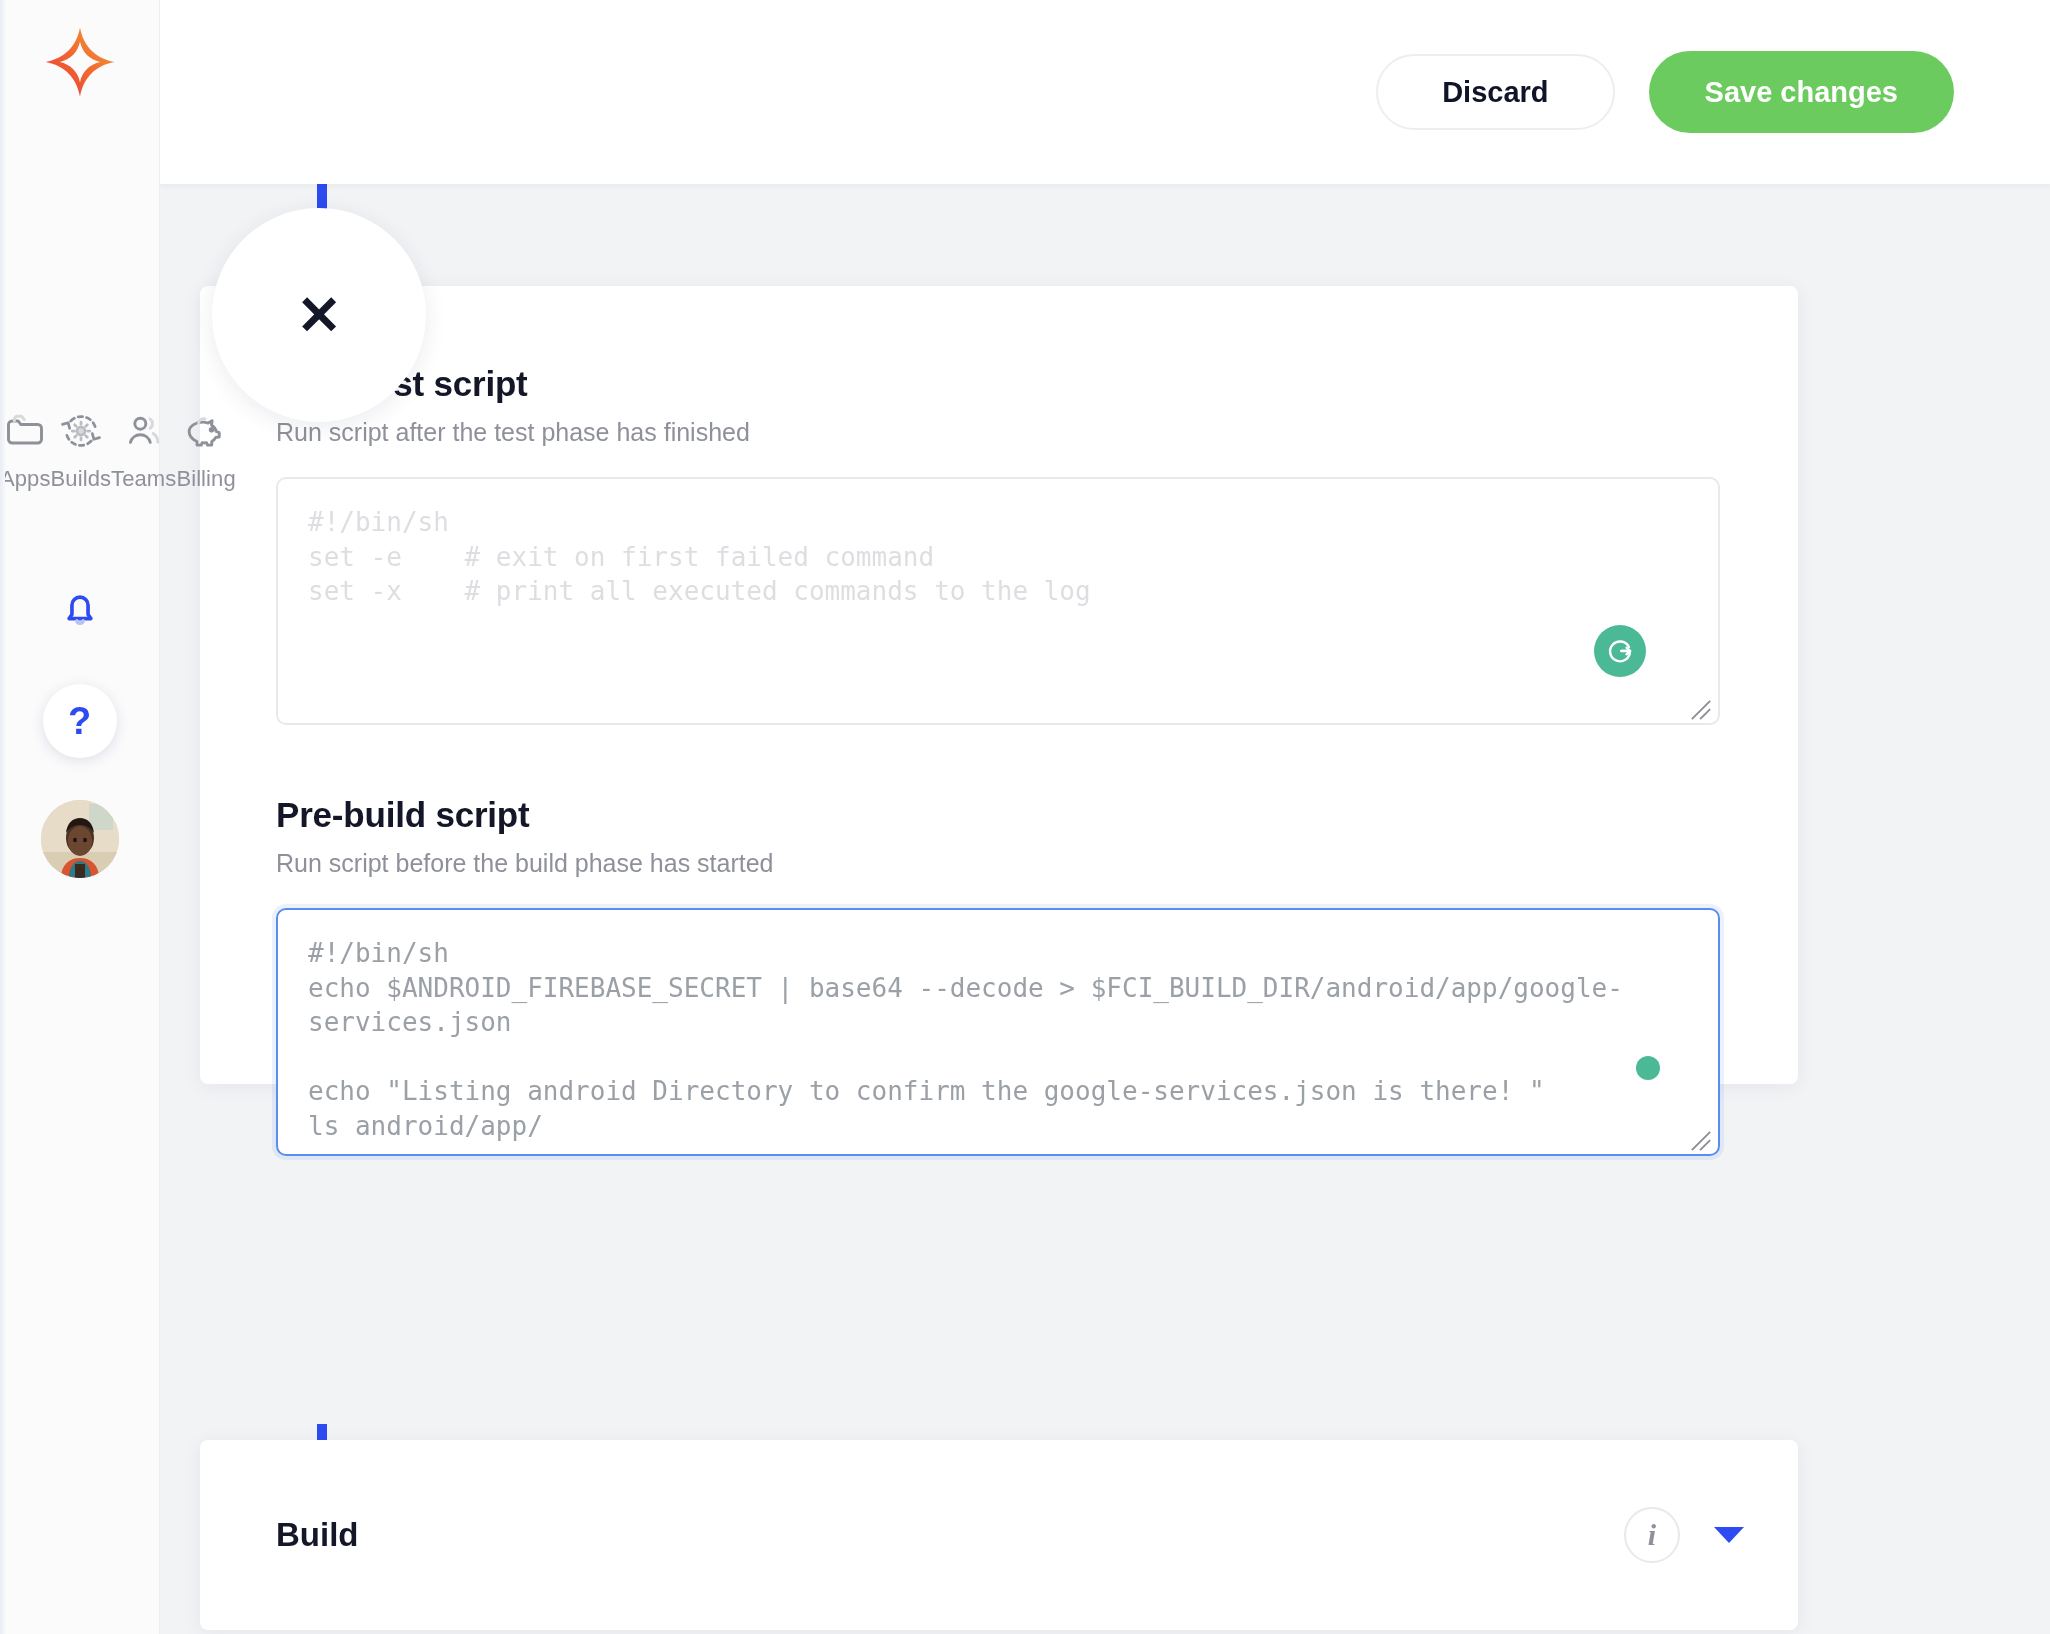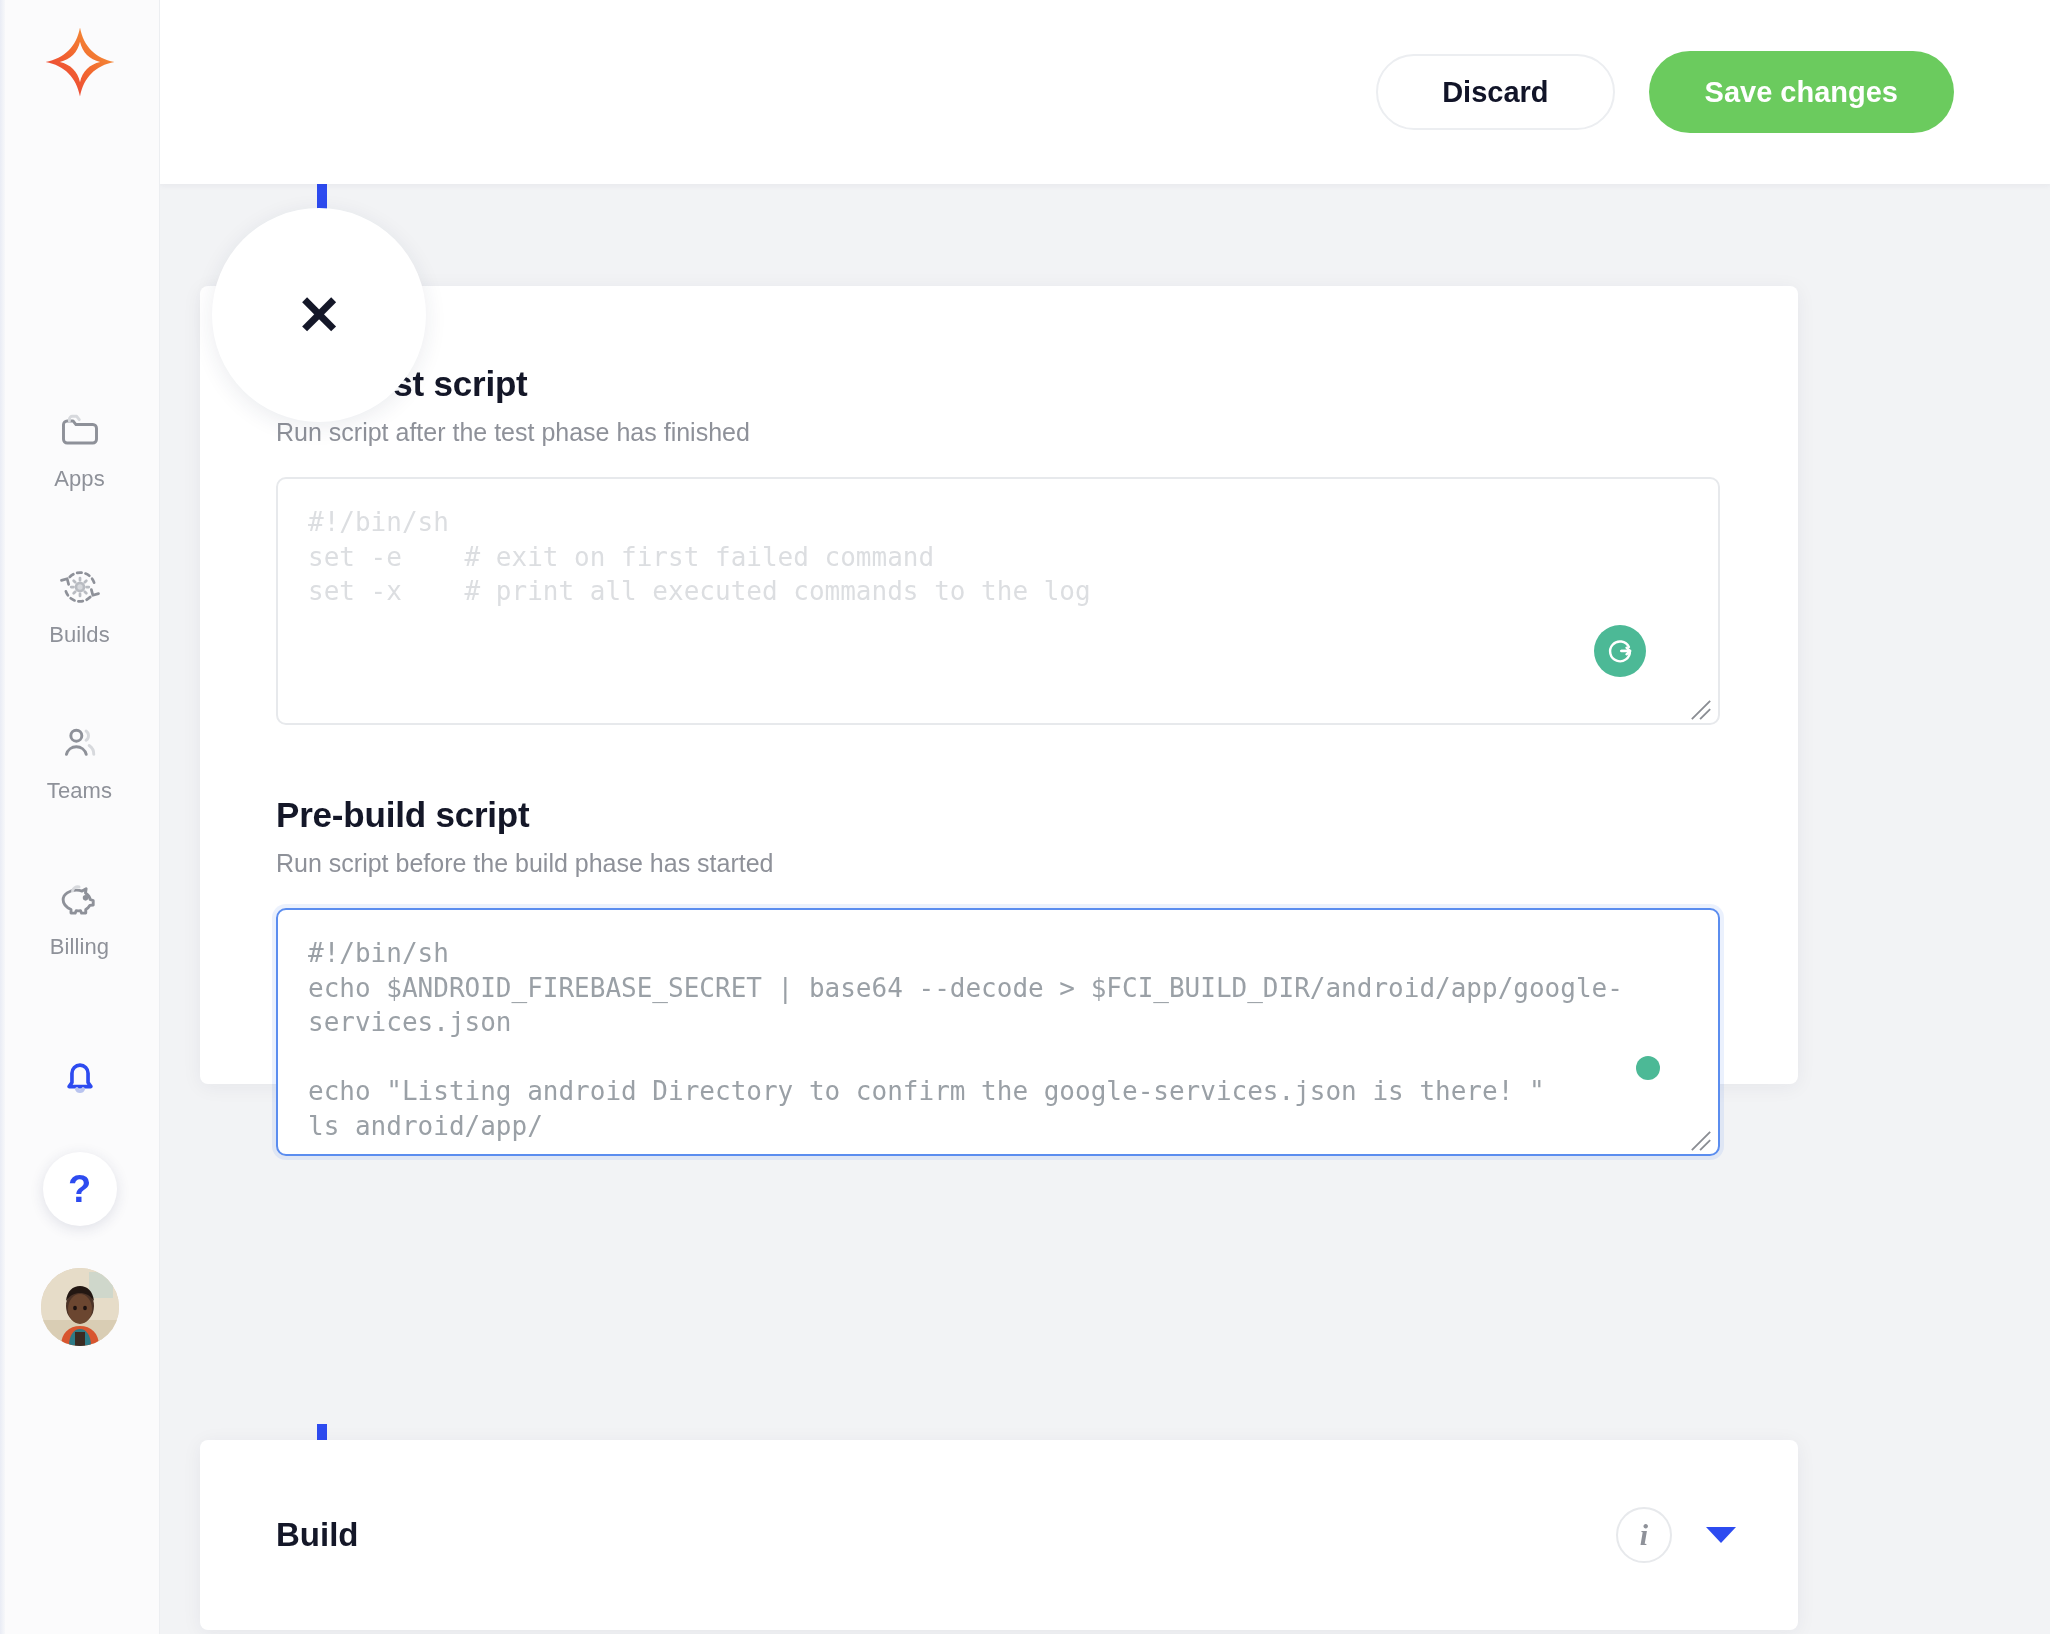--- a/index.html
+++ b/index.html
@@ -21,21 +21,21 @@
     display: flex; flex-direction: column; align-items: center;
     z-index: 40;
   }
   .sidebar::before{
     content:""; position:absolute; left:0; top:0; width:5px; height:1634px;
     background: linear-gradient(to right, #e9ecf5, #f7f8fa);
   }
   .logo-wrap{ margin-top: 24px; width: 100%; display:flex; justify-content:center; }
   .logo { width: 76px; height: 76px; display:block; }
 
-  .nav { margin-top: 308px; display:flex; flex-direction:column; align-items:center; width:100%; }
+  .nav { margin-top: 308px; display:flex; flex-direction:row; align-items:center; width:100%; }
   .nav-item{
     width:100%; display:flex; flex-direction:column; align-items:center;
     margin-bottom: 72px; cursor:pointer; text-decoration:none;
   }
   .nav-item .ico{ width:46px; height:46px; display:flex; align-items:center; justify-content:center; }
   .nav-item .lbl{
     margin-top: 12px; font-size: 22px; color:#8e9199; letter-spacing:.1px;
     font-family:"Liberation Sans", sans-serif;
   }
 
@@ -152,21 +152,21 @@
     position:absolute; right: 76px; bottom: 52px;
     width: 52px; height:52px; border-radius:50%; background:#4cb996;
     display:flex; align-items:center; justify-content:center; cursor:pointer;
   }
   .grm-dot{
     position:absolute; right: 62px; top: 148px;
     width: 24px; height: 24px; border-radius:50%; background:#4cb996; cursor:pointer;
   }
 
   .build-row{
-    display:flex; align-items:center; height: 190px; padding: 0 40px 0 76px;
+    display:flex; align-items:center; height: 190px; padding: 0 32px 0 76px;
   }
   .build-title{ font-size: 33px; font-weight:700; color:#141728; }
   .build-actions{ margin-left:auto; display:flex; align-items:center; gap: 34px; }
   .info-btn{
     width: 56px; height: 56px; border-radius:50%; border: 2px solid #e7e9ec;
     background:#fff; display:flex; align-items:center; justify-content:center;
     cursor:pointer; color:#8e9199; font-size: 30px; font-family:"Liberation Serif", serif;
     font-style: italic; font-weight: 700;
   }
   .chev-down{

